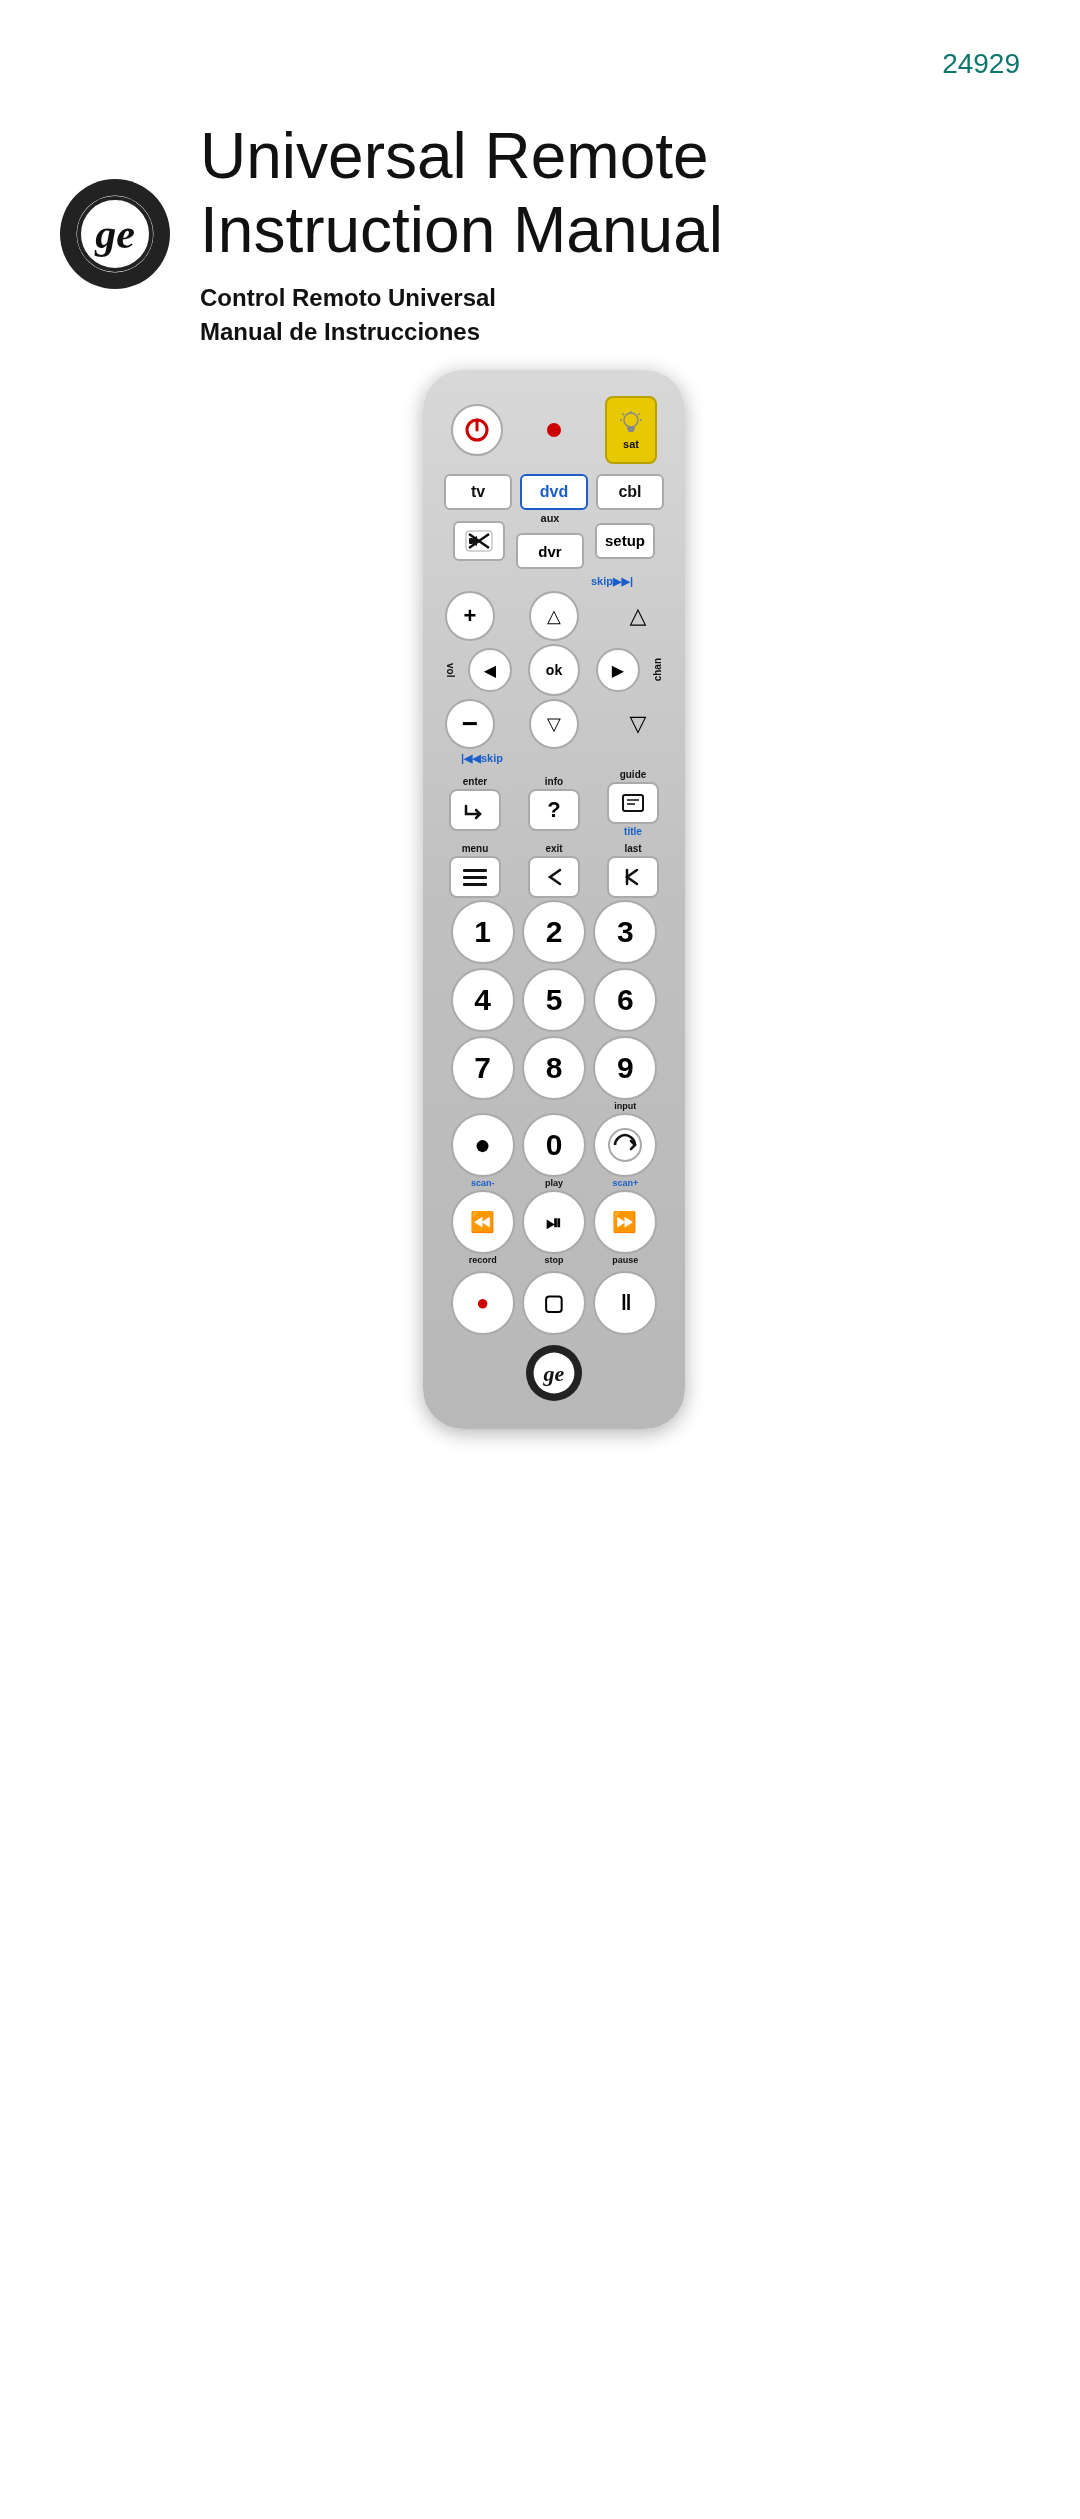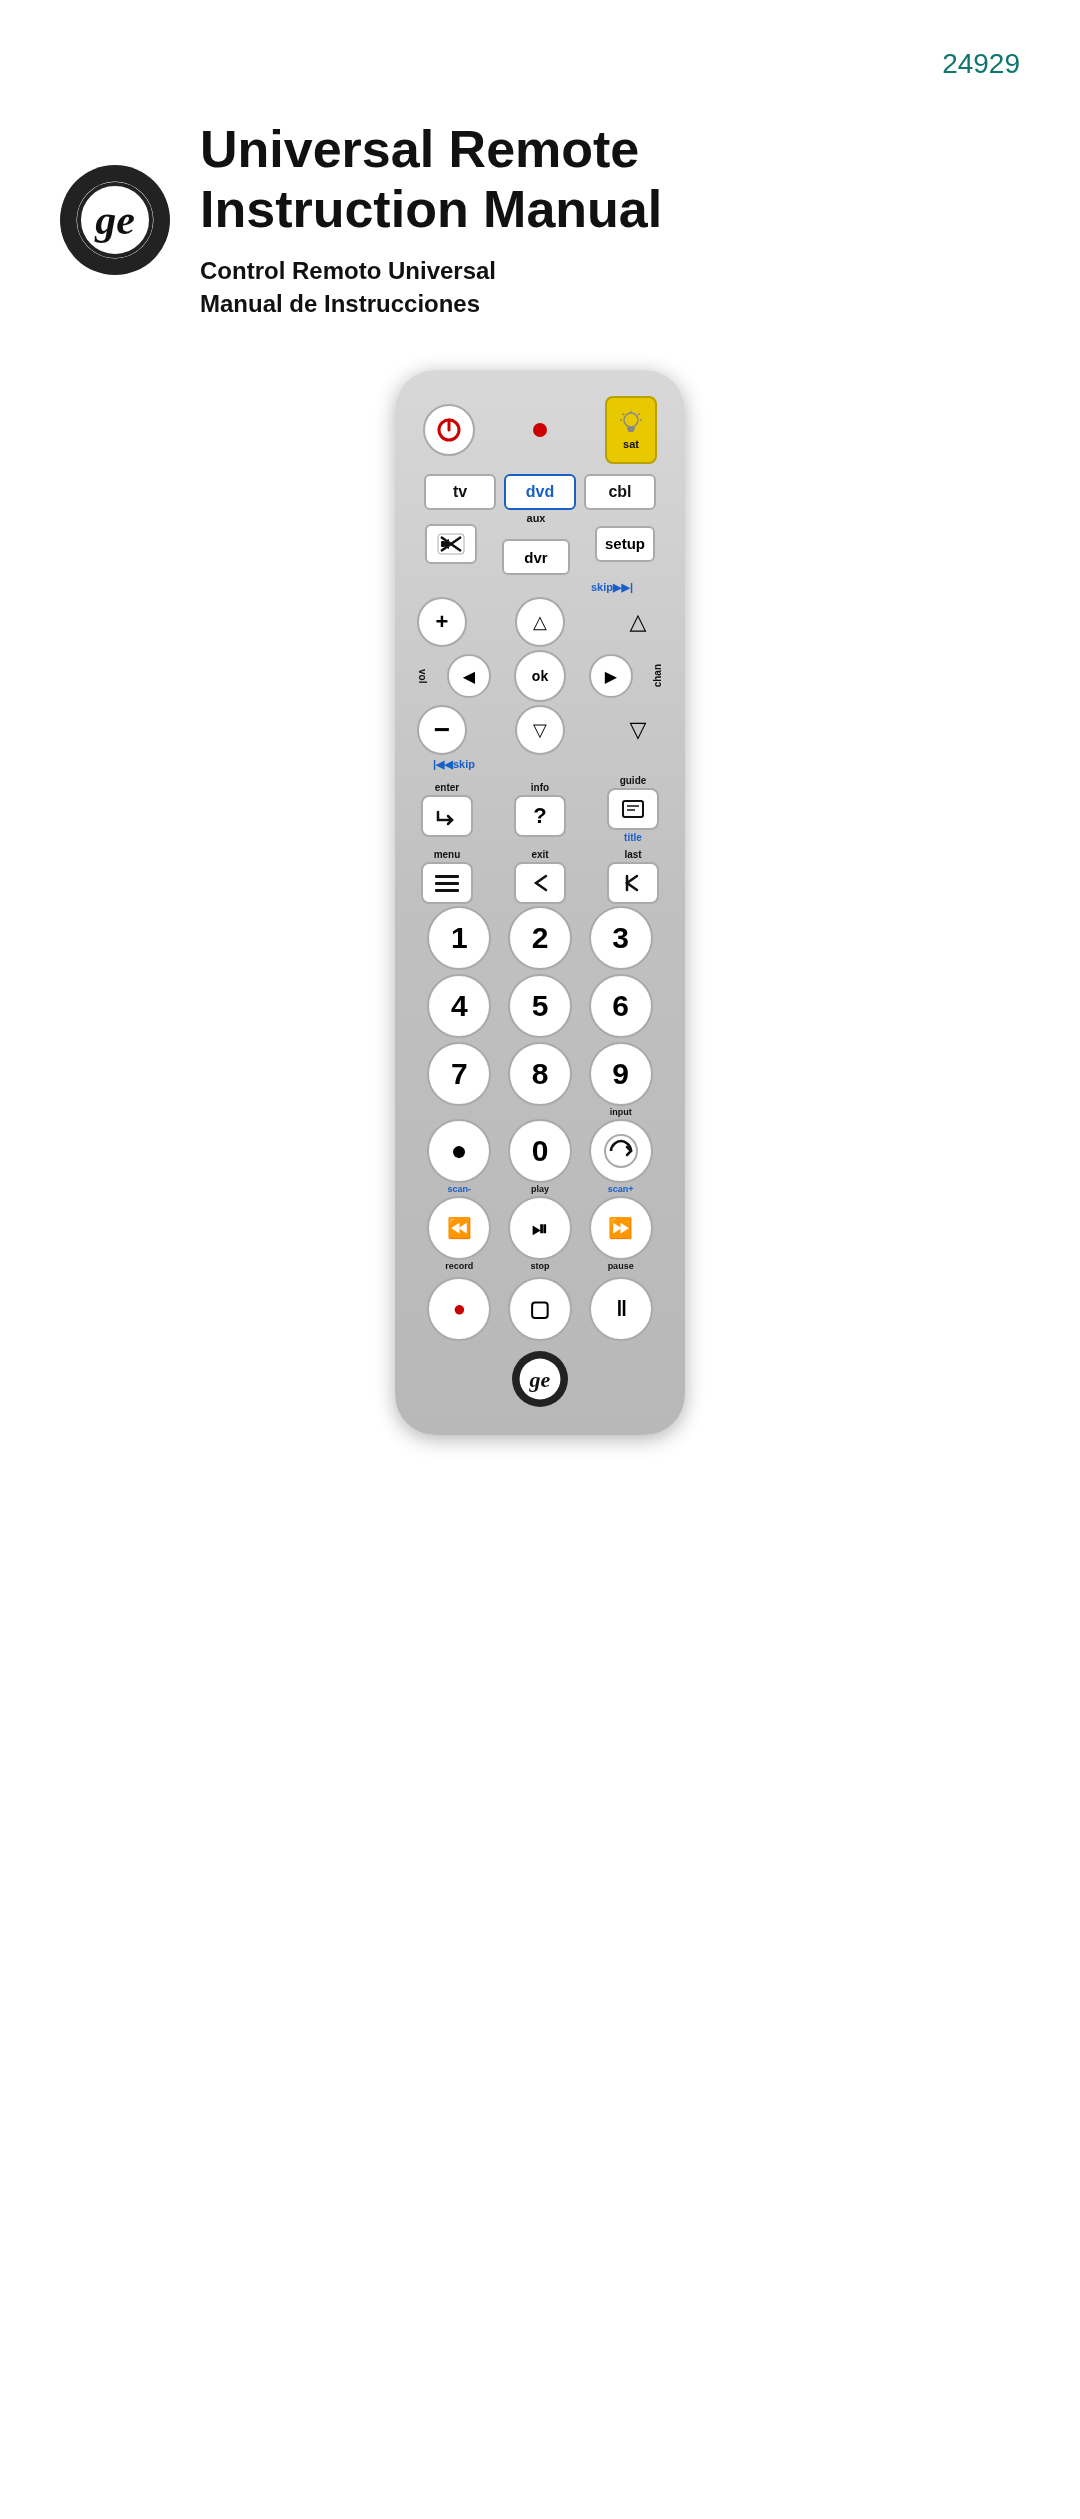--- a/index.html
+++ b/index.html
@@ -43,22 +43,22 @@
       width: 80px;
       height: 80px;
     }
 
     .title-block {
       display: flex;
       flex-direction: column;
     }
 
     .main-title {
-      font-size: 52px;
-      font-weight: 700;
+      font-size: 64px;
+      font-weight: 400;
       color: #111;
       line-height: 1.15;
     }
 
     .sub-title {
       font-size: 24px;
       font-weight: 700;
       color: #111;
       margin-top: 14px;
       line-height: 1.4;
@@ -75,20 +75,21 @@
 
     .remote {
       background: linear-gradient(180deg, #d8d8d8 0%, #c0c0c0 50%, #b8b8b8 100%);
       border-radius: 40px;
       padding: 22px 18px 28px 18px;
       box-shadow: 0 4px 20px rgba(0,0,0,0.3);
       display: flex;
       flex-direction: column;
       align-items: center;
       gap: 0;
+      margin-left: 28px;
     }
 
     
     .remote-row {
       display: flex;
       align-items: center;
       justify-content: center;
       width: 100%;
       margin-bottom: 6px;
       position: relative;
@@ -499,21 +500,21 @@
           <svg width="28" height="22" viewBox="0 0 28 22">
             <rect x="1" y="1" width="26" height="20" rx="3" fill="none" stroke="#aaa" stroke-width="1"></rect>
             <line x1="4" y1="4" x2="24" y2="18" stroke="#111" stroke-width="2.5"></line>
             <line x1="4" y1="18" x2="24" y2="4" stroke="#111" stroke-width="2.5"></line>
 
             <polygon points="8,8 12,6 12,16 8,14" fill="#111"></polygon>
             <rect x="4" y="8" width="4" height="6" rx="1" fill="#111"></rect>
           </svg>
         </div>
       </div>
-      <div style="display:flex; flex-direction:column; align-items:center; gap:15px;">
+      <div style="display:flex; flex-direction:column; align-items:center; gap:9px;">
         <span class="aux-label">aux</span>
         <div class="btn-dvr">dvr</div>
       </div>
       <div class="btn-setup">setup</div>
     </div>
 
     <div class="remote-row skip-label-row" style="justify-content:flex-end; padding-right:34px; margin-bottom:1px;">
       <span class="skip-label">skip▶▶|</span>
     </div>
 

